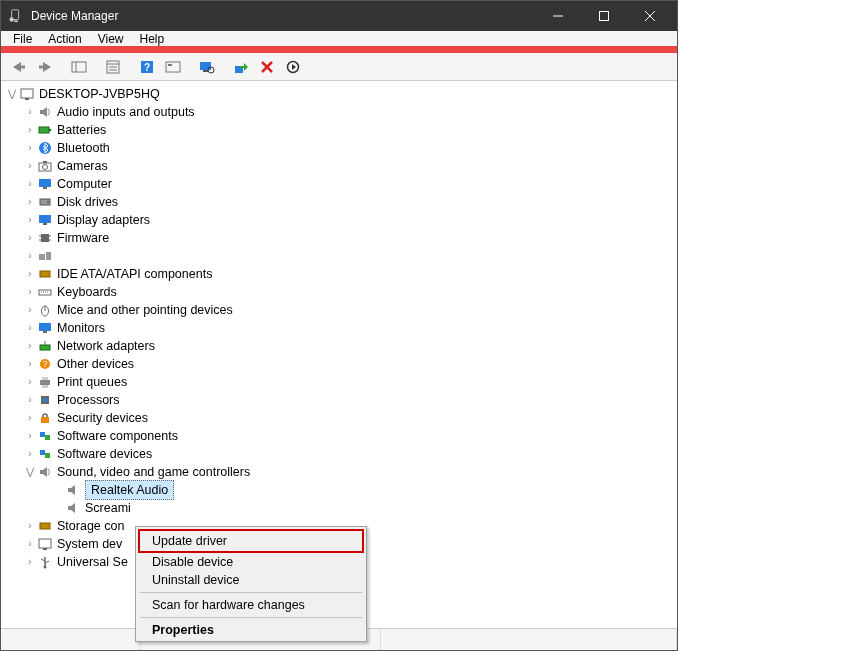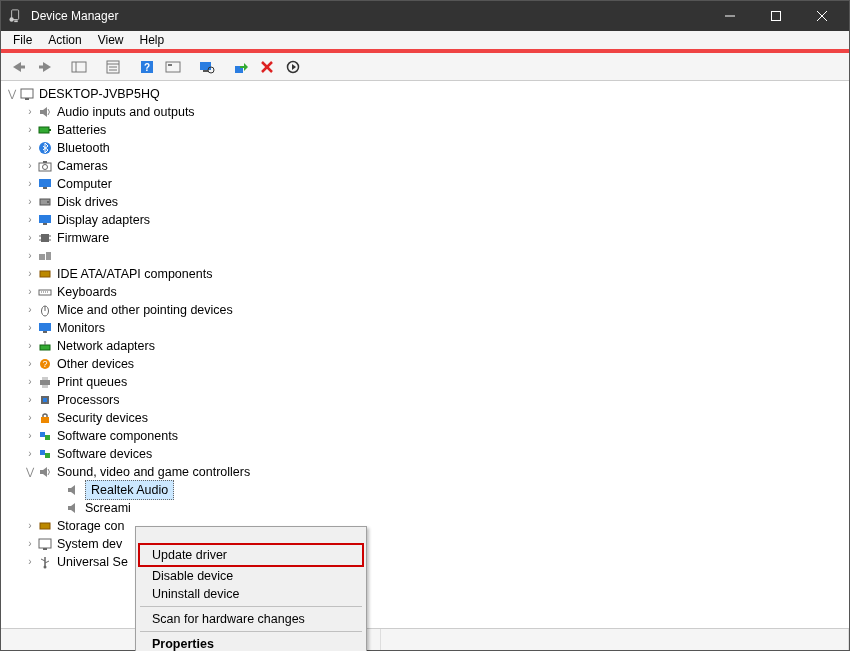--- a/index.html
+++ b/index.html
@@ -1,27 +1,27 @@
 <!DOCTYPE html>
 <html><head>
 <meta charset="utf-8">
 <style>
 * { margin: 0; padding: 0; box-sizing: border-box; font-family: "Segoe UI", Tahoma, sans-serif; }
 body { background: #fff; width: 850px; height: 651px; overflow: hidden; position: relative; }
 
-.window { width: 850px; height: 651px; border: 1px solid #555; display: flex; flex-direction: column; background: #fff; }
+.window { width: 678px; height: 651px; border: 1px solid #555; display: flex; flex-direction: column; background: #fff; }
 
 .titlebar { height: 30px; background: #333; display: flex; align-items: center; padding: 0 0 0 8px; color: #fff; }
 .titlebar svg { margin-right: 8px; }
 .titlebar-title { font-size: 12px; flex: 1; }
 .winbtns { display: flex; height: 100%; }
 .winbtn { width: 46px; height: 100%; display: flex; align-items: center; justify-content: center; color: #fff; }
 .winbtn svg { stroke: #fff; }
 
-.menubar { height: 22px; display: flex; align-items: center; padding: 0 4px; font-size: 12px; background: #f5f5f5; border-bottom: 4px solid #ef4444; }
+.menubar { height: 22px; display: flex; align-items: center; padding: 0 4px; font-size: 12px; background: #f5f5f5; border-bottom: 7px solid #ef4444; }
 .menubar span { padding: 2px 8px; }
 
 .toolbar { height: 28px; display: flex; align-items: center; padding: 0 6px; gap: 2px; background: #f5f5f5; border-bottom: 1px solid #ccc; }
 .tb-btn { width: 24px; height: 22px; display: flex; align-items: center; justify-content: center; border: 1px solid transparent; }
 .tb-sep { width: 6px; }
 
 .tree { flex: 1; overflow: auto; padding: 4px 0; font-size: 12.5px; line-height: 18px; position: relative; }
 .tree-row { display: flex; align-items: center; height: 18px; white-space: nowrap; cursor: default; }
 .tree-row .arrow { width: 14px; text-align: center; color: #888; font-size: 10px; }
 .tree-row .devicon { width: 16px; height: 16px; margin-right: 4px; display: inline-flex; align-items: center; justify-content: center; }
@@ -40,21 +40,21 @@
   left: 135px;
   top: 526px;
   width: 232px;
   background: #f0f0f0;
   border: 1px solid #a0a0a0;
   box-shadow: 2px 2px 3px rgba(0,0,0,0.25);
   font-size: 12.5px;
   padding: 2px;
 }
 .ctx-item { padding: 2px 14px; }
-.ctx-item.hl { border: 2px solid #c00; padding: 3px 12px; margin-top: 14px; }
+.ctx-item.hl { border: 2px solid #c00; padding: 3px 12px; }
 .ctx-sep { height: 1px; background: #c0c0c0; margin: 3px 2px; }
 .ctx-item.bold { font-weight: bold; }
 </style>
 </head>
 <body>
 
 <div class="window">
   <div class="titlebar">
     <svg width="14" height="14" viewBox="0 0 16 16">
         <rect x="3" y="1" width="8" height="11" rx="1" fill="none" stroke="#ccc" stroke-width="1"></rect>

